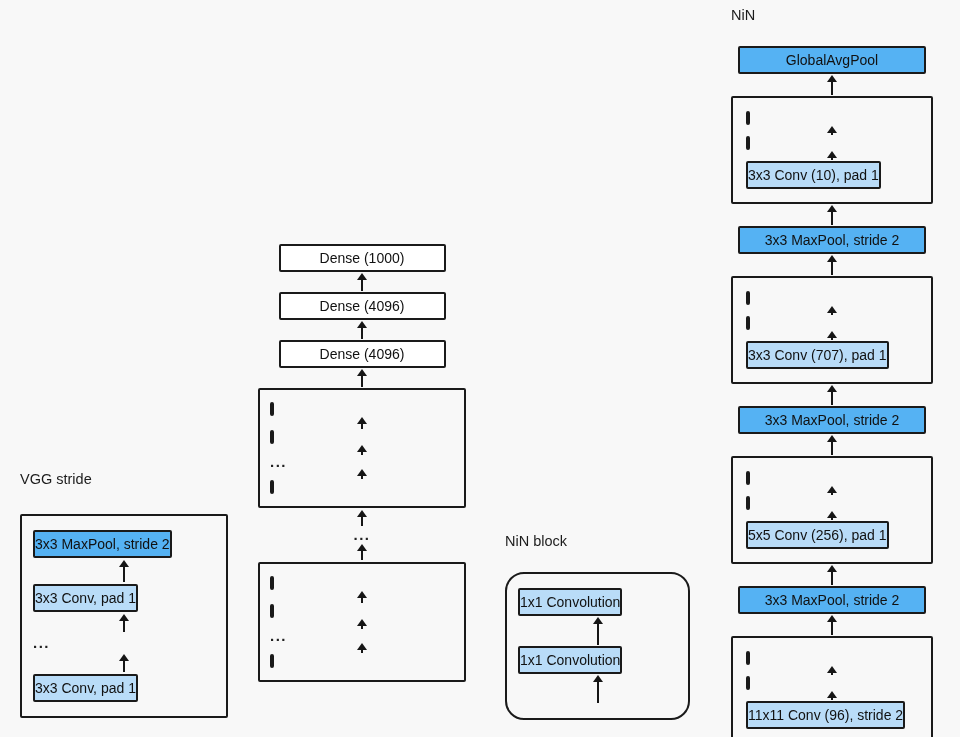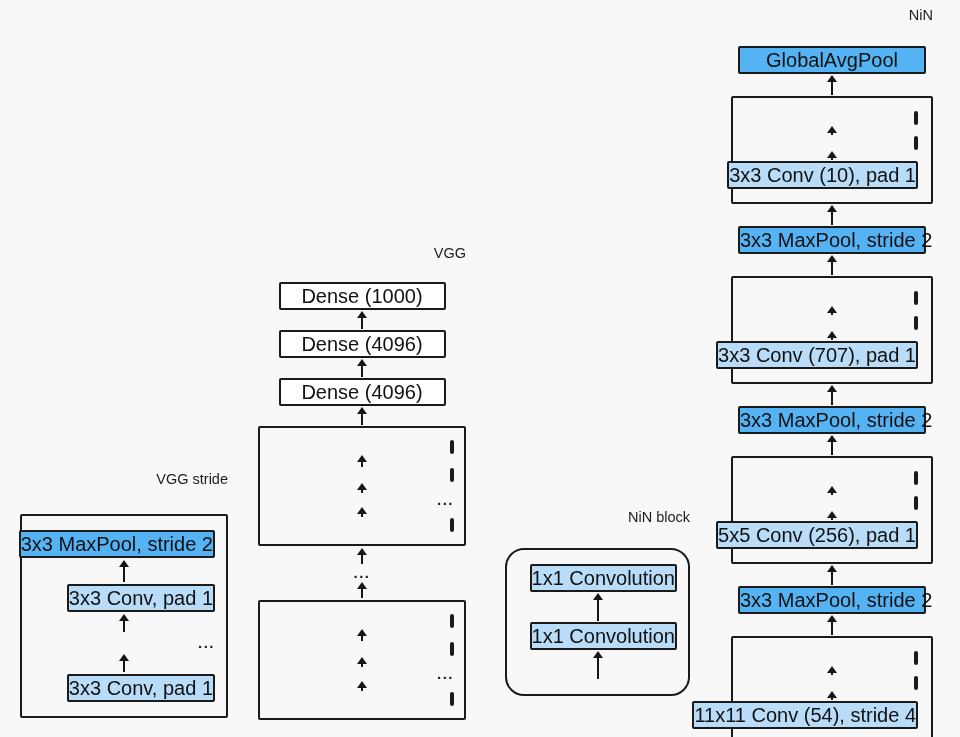--- a/index.html
+++ b/index.html
@@ -15,45 +15,45 @@
     background: var(--background, #f8f8f8);
     overflow: hidden;
   }
   .col {
     position: absolute;
     display: flex;
     flex-direction: column;
     align-items: stretch;
   }
   .title {
-    text-align: right;
+    text-align: left;
     font-size: 14.5px;
     line-height: 18px;
     color: #1c1c1c;
     flex: 0 0 auto;
   }
   .node {
     border: 2px solid var(--border, #1a1a1a);
     border-radius: 2px;
     text-align: center;
-    font-size: 20px;
+    font-size: 14px;
     height: 28px;
     line-height: 24px;
     flex: 0 0 auto;
     white-space: nowrap;
   }
   .dark  { background: var(--dark-blue, #55b2f3); }
   .light { background: var(--light-blue, #b9dcf8); }
   .white { background: var(--white, #ffffff); }
   .outer {
     border: 2px solid var(--border, #1a1a1a);
     border-radius: 2px;
     display: flex;
     flex-direction: column;
-    align-items: flex-end;
+    align-items: flex-start;
     flex: 0 0 auto;
   }
   .bar {
     height: 14px;
     border: 2px solid var(--border, #1a1a1a);
     border-radius: 2px;
     flex: 0 0 auto;
   }
   .arrow {
     width: 12px;
@@ -104,21 +104,20 @@
       <div class="arrow" style="height:22px; margin:2px auto;"></div>
       <div class="node light">3x3 Conv, pad 1</div>
       <div class="arrow" style="height:18px; margin:2px auto;"></div>
       <div class="dots" style="height:18px;">...</div>
       <div class="arrow" style="height:18px; margin:2px auto;"></div>
       <div class="node light">3x3 Conv, pad 1</div>
     </div>
   </div>
 
   <div class="col" style="left:258px; top:244px; width:208px;">
-    <div class="title" style="margin-bottom:20px;">VGG</div>
     <div class="node white w167">Dense (1000)</div>
     <div class="arrow" style="height:18px;"></div>
     <div class="node white w167">Dense (4096)</div>
     <div class="arrow" style="height:18px;"></div>
     <div class="node white w167">Dense (4096)</div>
     <div class="arrow" style="height:18px;"></div>
     <div class="outer" style="padding:12px 10px;">
       <div class="bar dark"></div>
       <div class="arrow" style="height:12px;"></div>
       <div class="bar light"></div>
@@ -135,21 +134,21 @@
       <div class="arrow" style="height:12px;"></div>
       <div class="bar light"></div>
       <div class="arrow" style="height:10px;"></div>
       <div class="dots" style="height:12px;">...</div>
       <div class="arrow" style="height:10px;"></div>
       <div class="bar light"></div>
     </div>
   </div>
 
   <div class="col" style="left:505px; top:508px; width:185px;">
-    <div class="title" style="margin-bottom:22px;">NiN block</div>
+    <div class="title" style="margin-bottom:22px;margin-top:24px;">NiN block</div>
     <div class="outer" style="padding:14px 11px;border-radius:19px;">
       <div class="node light">1x1 Convolution</div>
       <div class="arrow" style="height:28px;"></div>
       <div class="node light">1x1 Convolution</div>
       <div class="arrow" style="height:28px;"></div>
     </div>
   </div>
 
   <div class="col" style="left:731px; top:6px; width:202px;">
     <div class="title" style="margin-bottom:22px;">NiN</div>
@@ -183,17 +182,17 @@
       <div class="node light">5x5 Conv (256), pad 1</div>
     </div>
     <div class="arrow" style="height:20px;"></div>
     <div class="node dark w188">3x3 MaxPool, stride 2</div>
     <div class="arrow" style="height:20px;"></div>
     <div class="outer" style="padding:13px;">
       <div class="bar light"></div>
       <div class="arrow" style="height:9px;"></div>
       <div class="bar light"></div>
       <div class="arrow" style="height:9px;"></div>
-      <div class="node light">11x11 Conv (54), stride 4</div>
+      <div class="node light">11x11 Conv (96), stride 2</div>
     </div>
   </div>
 
 </div>
 
 </body></html>

